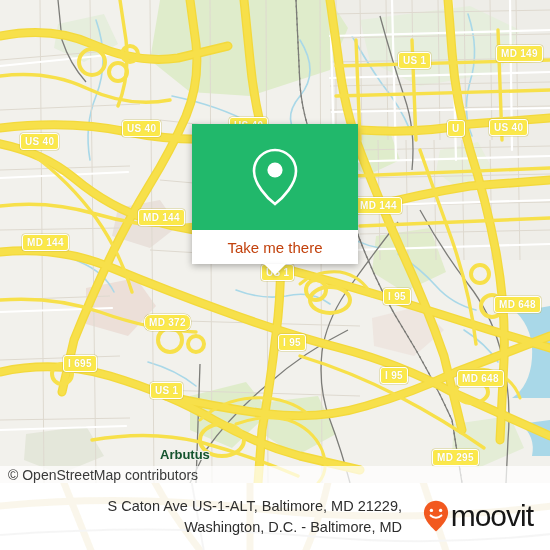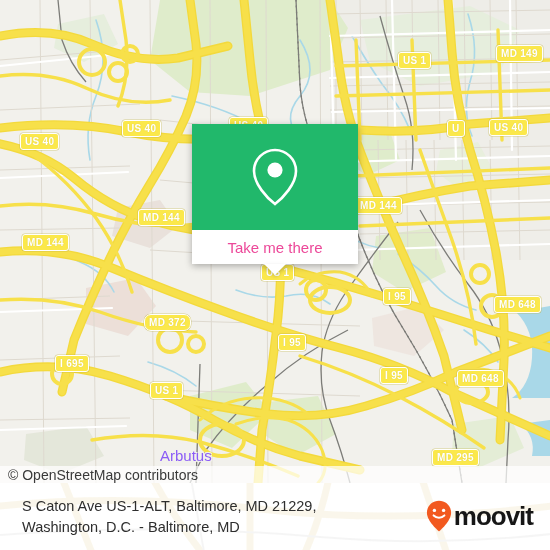--- a/index.html
+++ b/index.html
@@ -45,25 +45,26 @@
     font-size: 10px;
     line-height: 13px;
     padding: 1px 4px 1px 4px;
     white-space: nowrap;
     letter-spacing: 0.3px;
     text-shadow: 0 0 1px rgba(150,140,40,.35);
     box-shadow: 0 0 0 .5px rgba(190,175,60,.55);
   }
   .place-label {
     position: absolute;
-    color: #8b5cf6;
-    font-size: 15px;
+    color: #14532d;
+    font-size: 13px;
     white-space: nowrap;
     text-shadow: -1px -1px 0 #f2f1ec, 1px -1px 0 #f2f1ec,
                  -1px  1px 0 #f2f1ec, 1px  1px 0 #f2f1ec;
+    font-weight: bold;
   }
 
   
   .popup {
     position: absolute;
     left: 192px;
     top: 124px;
     width: 166px;
     box-shadow: 0 2px 7px rgba(0,0,0,.30);
   }
@@ -76,21 +77,21 @@
   }
   .popup-bottom {
     height: 34px;
     background: #ffffff;
     display: flex;
     align-items: center;
     justify-content: center;
   }
   .popup-bottom span {
     font-size: 15px;
-    color: #ec4899;
+    color: #c2410c;
   }
   .popup-tail {
     position: absolute;
     left: 50%;
     bottom: -11px;
     margin-left: -11px;
     width: 0; height: 0;
     border-left: 11px solid transparent;
     border-right: 11px solid transparent;
     border-top: 11px solid #ffffff;
@@ -131,38 +132,39 @@
     opacity: .085;
   }
   .footer-text {
     position: absolute;
     left: 22px;
     top: 13px;
     width: 380px;
     color: #2e2e2e;
     font-size: 14.5px;
     line-height: 21px;
+    text-align: right;
   }
   .footer-text .l2 { display:block; }
 
   .brand {
     position: absolute;
     right: 17px;
     top: 13px;
     display: flex;
     align-items: center;
     height: 40px;
   }
   .brand-pin { width: 26px; height: 32px; margin-right: 2px; }
   .brand-word {
-    font-size: 26px;
+    font-size: 30px;
     letter-spacing: -1px;
     color: #161616;
     line-height: 34px;
-    font-weight: 700;
+    font-weight: 400;
   }
 </style>
 </head>
 <body>
 
 <div id="app">
 
   <div class="map">
     <svg class="map-svg" width="550" height="483" viewBox="0 0 550 483">
       <defs>
@@ -338,21 +340,21 @@
         <div class="shield" style="left: 138px; top: 209px;">MD 144</div>
         <div class="shield" style="left: 22px; top: 234px;">MD 144</div>
         <div class="shield" style="left: 355px; top: 197px;">MD 144</div>
         <div class="shield" style="left: 261px; top: 264px;">US 1</div>
         <div class="shield" style="left: 383px; top: 288px;">I 95</div>
         <div class="shield" style="left: 494px; top: 296px;">MD 648</div>
         <div class="shield" style="left: 144px; top: 314px; border-radius: 7px;">MD 372</div>
         <div class="shield" style="left: 278px; top: 334px;">I 95</div>
         <div class="shield" style="left: 380px; top: 367px;">I 95</div>
         <div class="shield" style="left: 457px; top: 370px;">MD 648</div>
-        <div class="shield" style="left: 55px; top: 355px;">I 695</div>
+        <div class="shield" style="left: 63px; top: 355px;">I 695</div>
         <div class="shield" style="left: 150px; top: 382px;">US 1</div>
         <div class="shield" style="left: 432px; top: 449px;">MD 295</div>
       </div>
     <div id="places">
         <div class="place-label" style="left: 160px; top: 447px;">Arbutus</div>
       </div>
 
     <div class="popup">
       <div class="popup-top">
         <svg width="52" height="62" viewBox="0 0 52 62">

